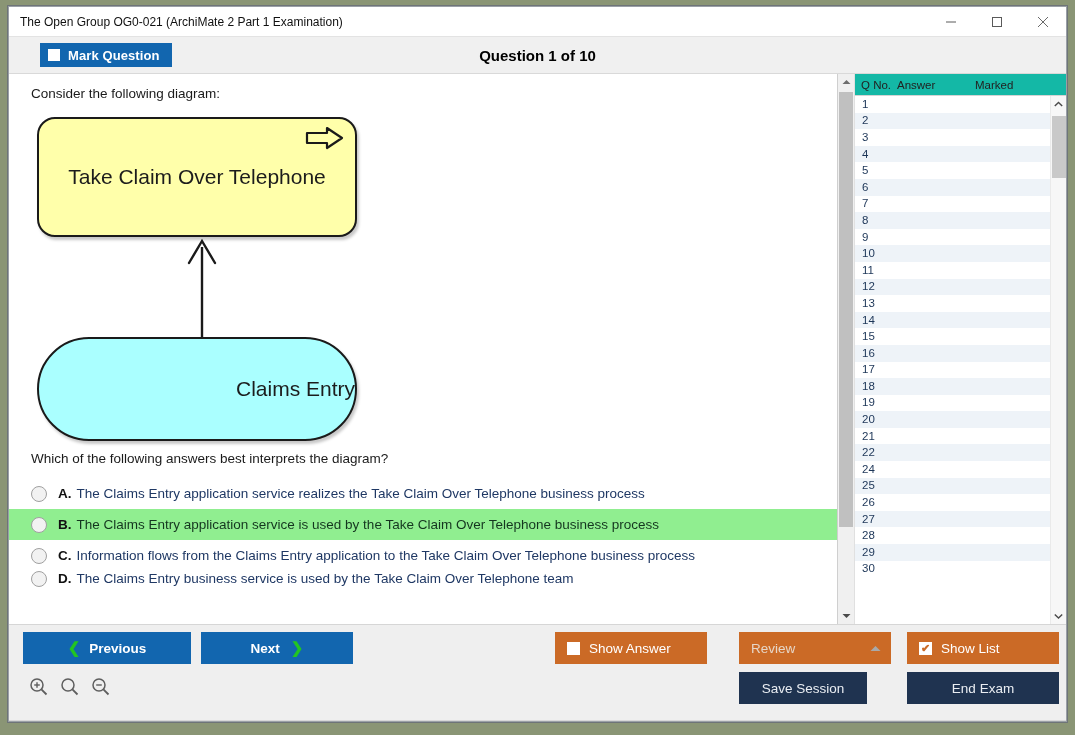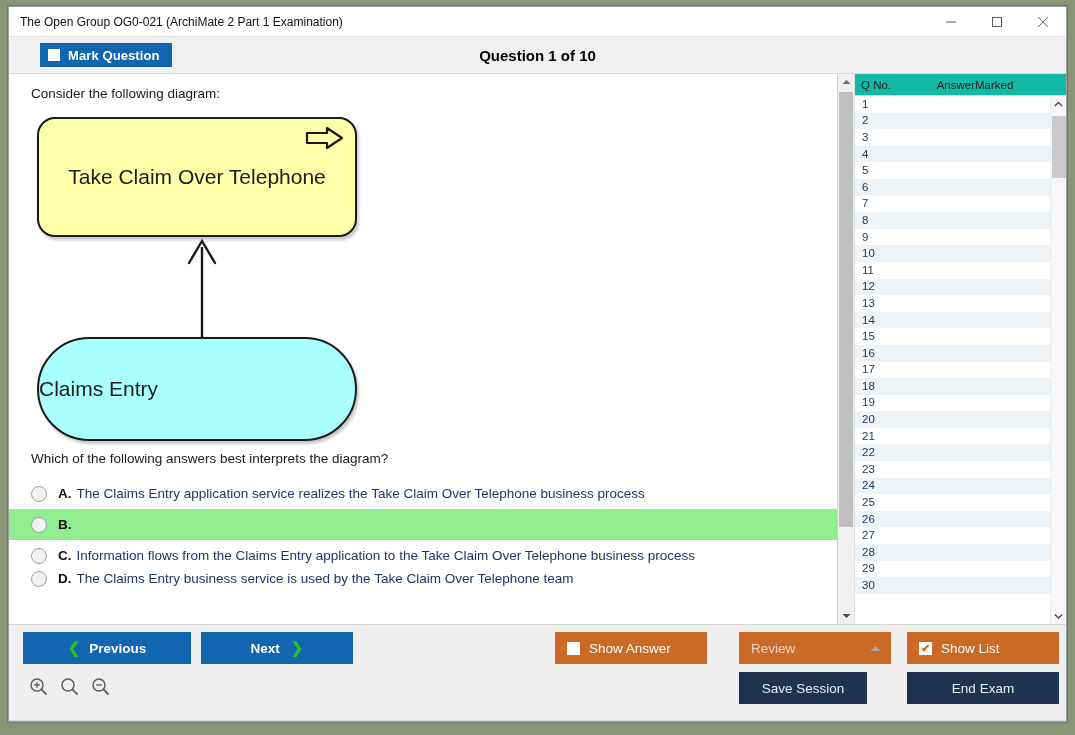--- a/index.html
+++ b/index.html
@@ -123,21 +123,21 @@
     right: 10px; top: 6px;
     width: 40px; height: 26px;
   }
   #svc {
     position: absolute;
     left: 10px; top: 230px;
     width: 320px; height: 104px;
     background: #aaffff;
     border: 2.5px solid #1a1a1a;
     border-radius: 52px;
-    display: flex; align-items: center; justify-content: flex-start;
+    display: flex; align-items: center; justify-content: flex-end;
     box-shadow: 2px 3px 3px rgba(0,0,0,.22);
   }
   #svc .lbl { font-size: 21px; color: #1c1c1c; }
   #arrowline {
     position: absolute;
     left: 140px; top: 126px;
     width: 70px; height: 112px;
   }
   
   .qtext {
@@ -202,21 +202,21 @@
   }
   #listhead {
     height: 22px;
     display: flex; align-items: center;
     font-size: 11.5px; color: #222;
     border-bottom: 1px solid #d4d4d4;
     background: #14b8a6;
     flex: 0 0 22px;
   }
   #listhead .c1 { width: 42px; padding-left: 6px; }
-  #listhead .c2 { width: 78px; text-align: right; }
+  #listhead .c2 { width: 78px; }
   #listhead .c3 { flex: 1; }
   #listbodywrap { flex: 1; display: flex; min-height: 0; }
   #listrows {
     flex: 1;
     overflow: hidden;
     min-width: 0;
   }
   .lrow {
     height: 16.6px;
     display: flex; align-items: center;
@@ -355,20 +355,21 @@
 
         <div id="options">
           <div class="opt">
             <span class="radio"></span>
             <span class="letter">A.</span>
             <span class="body">The Claims Entry application service realizes the Take Claim Over Telephone business process</span>
           </div>
           <div class="opt highlight">
             <span class="radio"></span>
             <span class="letter">B.</span>
+            <span class="body">The Claims Entry application service is used by the Take Claim Over Telephone business process</span>
           </div>
           <div class="opt">
             <span class="radio"></span>
             <span class="letter">C.</span>
             <span class="body">Information flows from the Claims Entry application to the Take Claim Over Telephone business process</span>
           </div>
           <div class="opt clipped">
             <span class="radio"></span>
             <span class="letter">D.</span>
             <span class="body">The Claims Entry business service is used by the Take Claim Over Telephone team</span>
@@ -501,25 +502,20 @@
                   <div class="c2"></div>
                   <div class="c3"></div>
                 </div>
                 <div class="lrow">
                   <div class="c1">21</div>
                   <div class="c2"></div>
                   <div class="c3"></div>
                 </div>
                 <div class="lrow">
                   <div class="c1">22</div>
-                  <div class="c2"></div>
-                  <div class="c3"></div>
-                </div>
-                <div class="lrow">
-                  <div class="c1">23</div>
                   <div class="c2"></div>
                   <div class="c3"></div>
                 </div>
                 <div class="lrow">
                   <div class="c1">24</div>
                   <div class="c2"></div>
                   <div class="c3"></div>
                 </div>
                 <div class="lrow">
                   <div class="c1">25</div>

